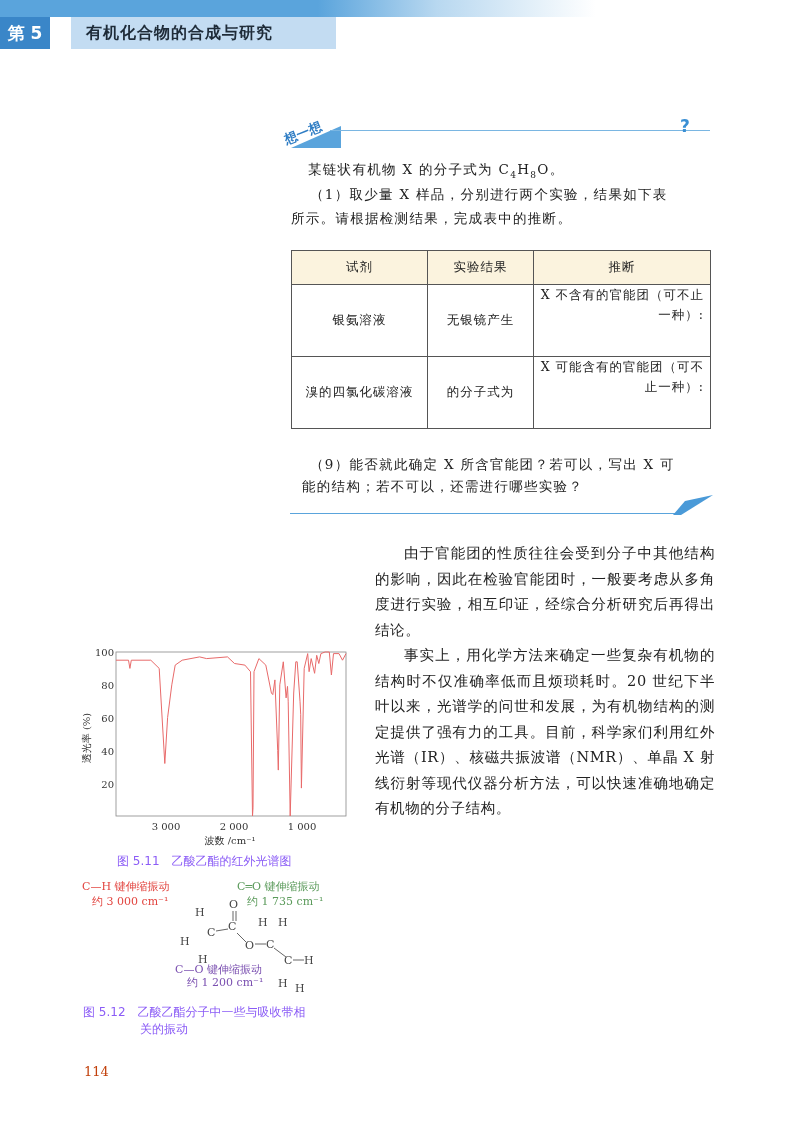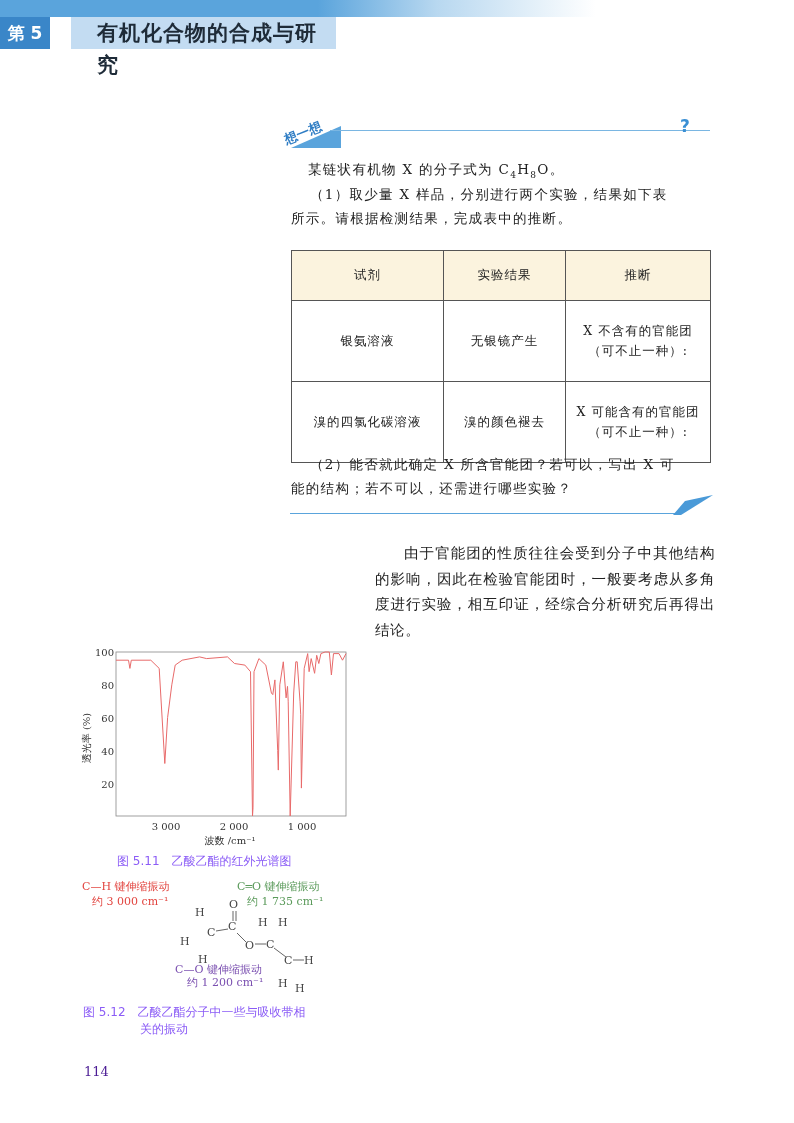--- a/index.html
+++ b/index.html
@@ -3,37 +3,37 @@
 <meta charset="utf-8">
 <style>
   html,body{margin:0;padding:0;}
   body{width:794px;height:1123px;position:relative;background:#fff;overflow:hidden;
        font-family:"DejaVu Serif","Liberation Serif",serif;color:#222;}
   .topband{position:absolute;left:0;top:0;width:794px;height:17px;
        background:linear-gradient(to right,#5aa4dc 0%,#5aa4dc 40%,#b8d8f0 55%,#ffffff 75%);}
   .chap-tag{position:absolute;left:0;top:17px;width:50px;height:32px;background:#3a86c8;color:#fff;
        font-family:"DejaVu Sans",sans-serif;font-weight:bold;font-size:17px;line-height:32px;text-align:center;}
   .chap-title{position:absolute;left:71px;top:17px;width:265px;height:32px;background:#c3dcf2;color:#1e2b38;
-       font-family:"DejaVu Sans",sans-serif;font-weight:bold;font-size:21px;line-height:32px;padding-left:26px;box-sizing:border-box;letter-spacing:1px;}
+       font-family:"DejaVu Sans",sans-serif;font-weight:bold;font-size:16px;line-height:32px;padding-left:15px;box-sizing:border-box;letter-spacing:1px;}
   .think-badge{position:absolute;left:281px;top:112px;width:60px;height:36px;}
   .think-line{position:absolute;left:330px;top:130px;width:380px;height:1px;background:#7ab6e2;}
   .think-q{position:absolute;left:680px;top:116px;font-family:"DejaVu Sans",sans-serif;font-weight:bold;color:#3a8fd4;font-size:17px;}
   .para{position:absolute;font-size:13.5px;line-height:24px;letter-spacing:1.3px;}
   table.exp{position:absolute;left:291px;top:250px;width:420px;border-collapse:collapse;font-size:12.5px;letter-spacing:1px;}
-  table.exp td,table.exp th{border:1px solid #555;padding:8px;text-align:center;font-weight:normal;}
+  table.exp td,table.exp th{border:1px solid #555;padding:0;text-align:center;font-weight:normal;}
   table.exp th{background:#fbf3de;height:33px;}
-  table.exp td.inf{text-align:center;vertical-align:top;padding:20px 6px;line-height:20px;}
+  table.exp td.inf{text-align:right;vertical-align:top;padding:0 6px;line-height:20px;}
   .end-line{position:absolute;left:290px;top:513px;width:390px;height:1px;background:#5aa4dc;}
   .end-arrow{position:absolute;left:673px;top:495px;width:40px;height:20px;}
   .body-text{position:absolute;left:375px;top:541px;width:340px;font-size:14.5px;line-height:25.5px;letter-spacing:0.6px;text-align:justify;}
   .body-text p{margin:0;text-indent:2em;}
   .chart{position:absolute;left:80px;top:648px;width:270px;height:200px;}
   .cap{position:absolute;font-family:"DejaVu Sans",sans-serif;font-size:12px;color:#8b5cf6;}
   .mol{position:absolute;left:80px;top:878px;width:270px;height:125px;}
-  .pagenum{position:absolute;left:84px;top:1064px;font-size:13px;color:#4c1d95;}
+  .pagenum{position:absolute;left:84px;top:1064px;font-size:13px;color:#c2410c;}
   sub,sup{font-size:9px;}
 </style>
 </head>
 <body>
 
 <div class="topband"></div>
 <div class="chap-tag">第 5 章</div>
 <div class="chap-title">有机化合物的合成与研究</div>
 
 <svg class="think-badge" viewBox="0 0 60 36">
@@ -56,35 +56,36 @@
     <th style="width:105px">实验结果</th>
     <th>推断</th>
   </tr>
   <tr style="height:72px">
     <td>银氨溶液</td>
     <td>无银镜产生</td>
     <td class="inf">X 不含有的官能团（可不止一种）:</td>
   </tr>
   <tr style="height:72px">
     <td>溴的四氯化碳溶液</td>
-    <td>溴的颜色褪去</td>
+    <td>的分子式为</td>
     <td class="inf">X 可能含有的官能团（可不止一种）:</td>
   </tr>
 </tbody>
   </table>
 
-<div class="para" style="left:310px;top:452px;">（2）能否就此确定 X 所含官能团？若可以，写出 X 可</div>
-<div class="para" style="left:291px;top:476px;">能的结构；若不可以，还需进行哪些实验？</div>
+<div class="para" style="left:310px;top:452px;">（9）能否就此确定 X 所含官能团？若可以，写出 X 可</div>
+<div class="para" style="left:302px;top:476px;font-family:Liberation Mono, monospace;">能的结构；若不可以，还需进行哪些实验？</div>
 <div class="end-line"></div>
 <svg class="end-arrow" viewBox="0 0 40 20">
   <polygon points="0,20 12,6 40,0 8,20" fill="#4a9ad8"></polygon>
 </svg>
 
 <div class="body-text">
   <p>由于官能团的性质往往会受到分子中其他结构的影响，因此在检验官能团时，一般要考虑从多角度进行实验，相互印证，经综合分析研究后再得出结论。</p>
+  <p>事实上，用化学方法来确定一些复杂有机物的结构时不仅准确率低而且烦琐耗时。20 世纪下半叶以来，光谱学的问世和发展，为有机物结构的测定提供了强有力的工具。目前，科学家们利用红外光谱（IR）、核磁共振波谱（NMR）、单晶 X 射线衍射等现代仪器分析方法，可以快速准确地确定有机物的分子结构。</p>
 </div>
 
 <svg class="chart" viewBox="0 0 270 200">
   <rect x="36" y="4" width="230" height="164" fill="none" stroke="#888" stroke-width="0.8"></rect>
   <g font-family="DejaVu Serif, serif" font-size="10" fill="#333" text-anchor="end">
     <text x="34" y="8">100</text>
       <text x="34" y="41">80</text>
       <text x="34" y="74">60</text>
     <text x="34" y="107">40</text>
       <text x="34" y="140">20</text>

